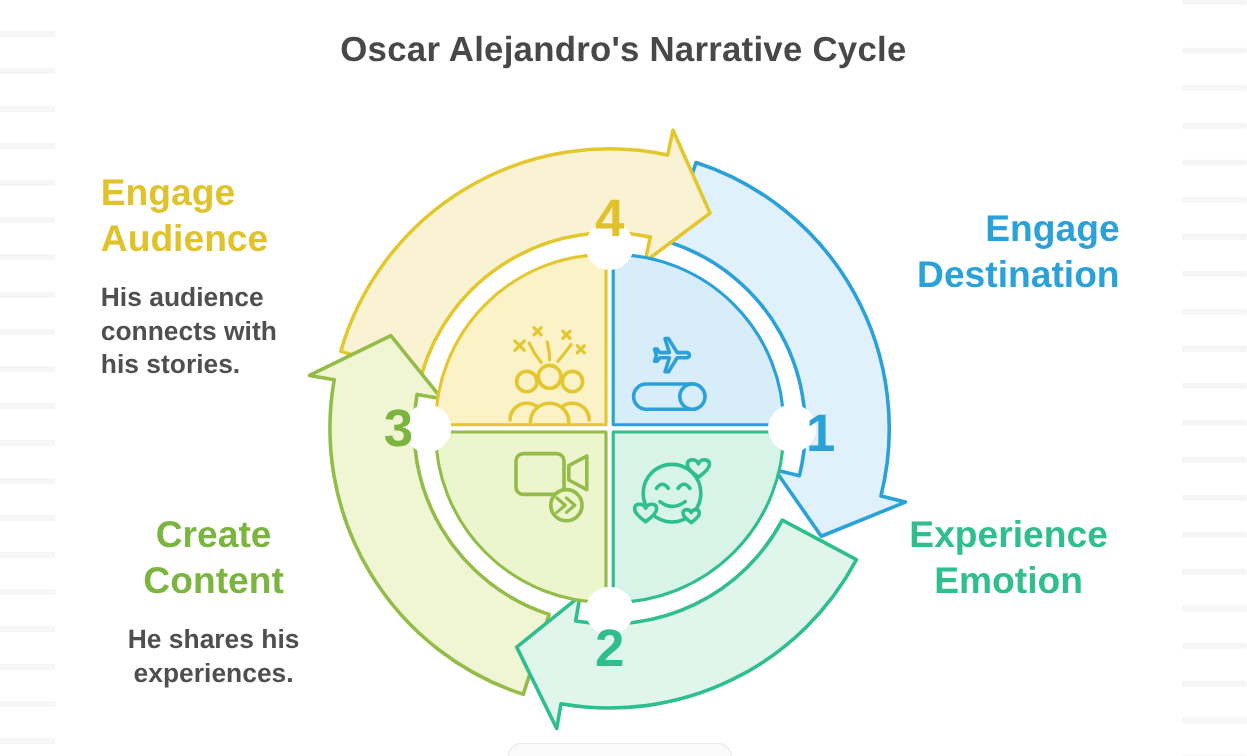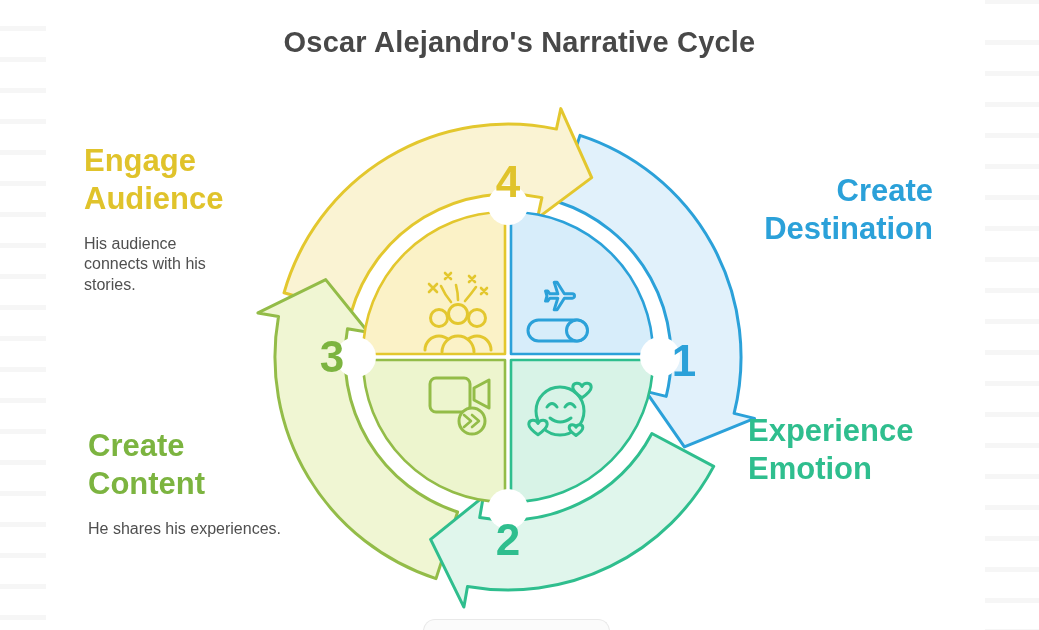--- a/index.html
+++ b/index.html
@@ -48,25 +48,25 @@
   .ic-green .occ{fill:var(--green-quad);}
   .ic-teal .occ{fill:var(--teal-quad);}
   .thin{stroke-width:2.6;}
   .num{font-family:"Liberation Sans",sans-serif;font-size:44px;font-weight:bold;text-anchor:middle;}
   .num-blue{fill:var(--blue);}
   .num-teal{fill:var(--teal);}
   .num-green{fill:var(--green-text);}
   .num-yellow{fill:var(--yellow-text);}
   .step-label{position:absolute;}
   .step-label h2{margin:0;font-size:31px;font-weight:bold;line-height:1.24;}
-  .step-label p{margin:15px 0 0;font-size:16px;line-height:1.28;color:var(--body-text);}
+  .step-label p{margin:15px 0 0;font-size:22px;line-height:1.28;color:var(--body-text);font-weight:bold;}
   .lbl-tl{left:84px;top:142px;width:160px;}
   .lbl-tr{right:106px;top:172px;width:175px;text-align:right;}
-  .lbl-bl{left:88px;top:427px;width:200px;}
-  .lbl-br{right:106px;top:412px;width:185px;text-align:left;}
+  .lbl-bl{left:78px;top:427px;width:200px;text-align:center;}
+  .lbl-br{right:106px;top:427px;width:185px;text-align:center;}
   .lbl-tl h2{color:var(--yellow-text);}
   .lbl-tr h2{color:var(--blue);}
   .lbl-bl h2{color:var(--green-text);}
   .lbl-br h2{color:var(--teal);}
   .bottom-card{
     position:absolute;left:423px;top:619px;width:185px;height:11px;
     background:#FBFBFB;border:1px solid var(--card-border);border-bottom:none;
     border-radius:12px 12px 0 0;
   }
 </style>
@@ -143,21 +143,21 @@
   <text class="num num-green" x="332" y="372">3</text>
   <text class="num num-yellow" x="508" y="197">4</text>
 </svg>
 
 <div class="step-label lbl-tl">
   <h2>Engage Audience</h2>
   <p>His audience connects with his stories.</p>
 </div>
 
 <div class="step-label lbl-tr">
-  <h2>Create Destination</h2>
+  <h2>Engage Destination</h2>
 </div>
 
 <div class="step-label lbl-bl">
   <h2>Create Content</h2>
   <p>He shares his experiences.</p>
 </div>
 
 <div class="step-label lbl-br">
   <h2>Experience Emotion</h2>
 </div>

